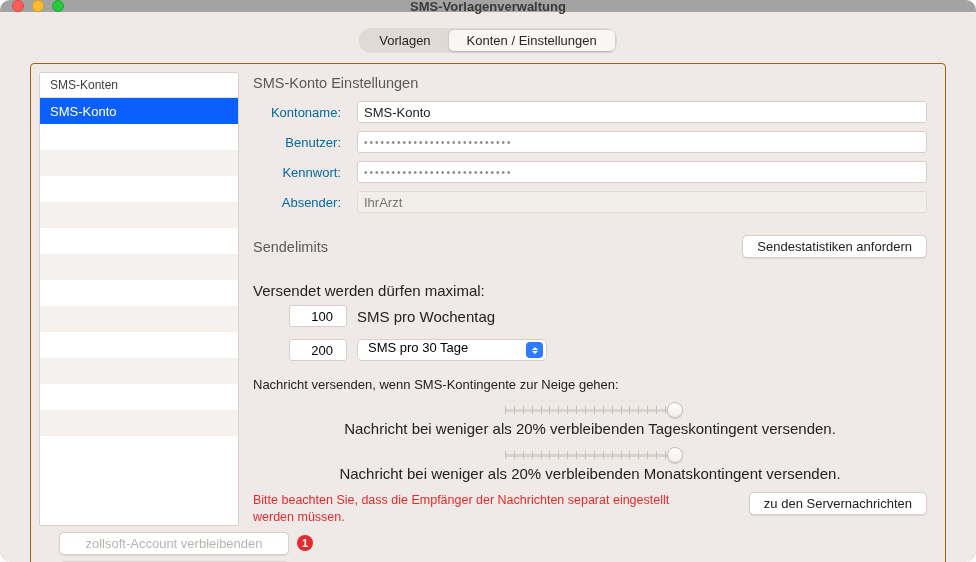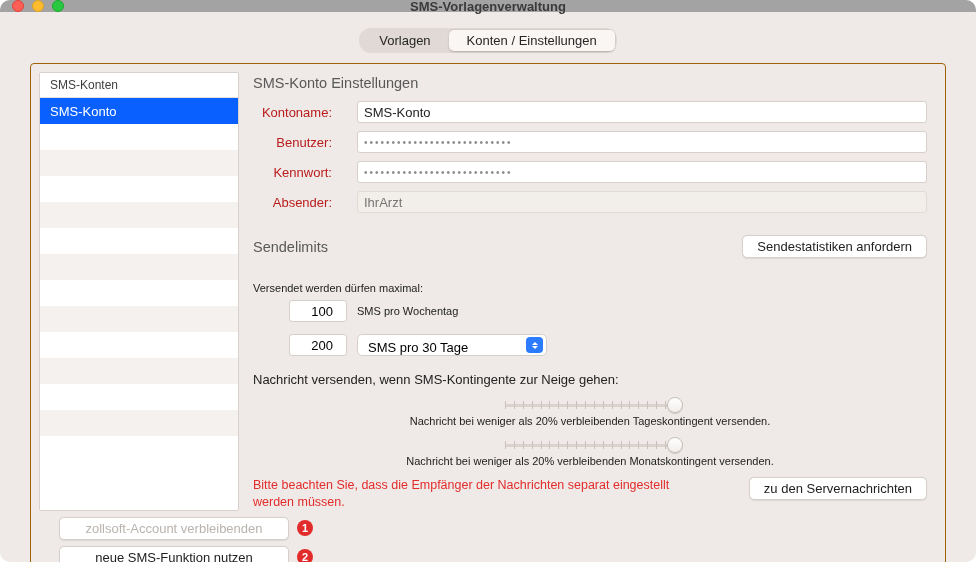--- a/index.html
+++ b/index.html
@@ -115,23 +115,23 @@
     margin: 3px 0 10px 0;
   }
   .form-row {
     display: flex;
     align-items: center;
     margin-bottom: 8px;
   }
   .form-label {
     width: 104px;
     text-align: right;
-    padding-right: 25px;
-    font-size: 13px;
-    color: #b91c1c;
+    padding-right: 16px;
+    font-size: 13px;
+    color: #0369a1;
   }
   .text-input {
     flex: 1;
     height: 22px;
     border: 1px solid #d6cfca;
     border-radius: 3px;
     background: #fff;
     padding: 2px 6px;
     font-size: 13px;
     color: #222;
@@ -170,21 +170,21 @@
     border-radius: 3px;
     background: #fff;
     text-align: right;
     padding-right: 13px;
     font-size: 13px;
     font-family: inherit;
   }
   .select-wrap {
     position: relative;
     display: inline-flex;
-    align-items: flex-end;
+    align-items: flex-start;
     background: #fff;
     border: 1px solid #d6cfca;
     border-radius: 5px;
     height: 22px;
     padding: 0 26px 0 10px;
     font-size: 13px;
     min-width: 190px;
   }
   .select-caret {
     position: absolute;
@@ -200,21 +200,21 @@
     gap: 1px;
   }
   .select-caret::before, .select-caret::after {
     content: "";
     width: 0; height: 0;
     border-left: 3px solid transparent;
     border-right: 3px solid transparent;
   }
   .select-caret::before { border-bottom: 3px solid #fff; }
   .select-caret::after  { border-top: 3px solid #fff; }
-  .plain-text { font-size: 11px; color: #222; }
+  .plain-text { font-size: 15px; color: #222; }
   .sub-label { font-size: 13px; color: #222; margin: 10px 0 4px 0; }
 
   .slider-row {
     display: flex;
     align-items: center;
     margin: 4px 0;
     flex-direction: column;
   }
   .slider {
     position: relative;

